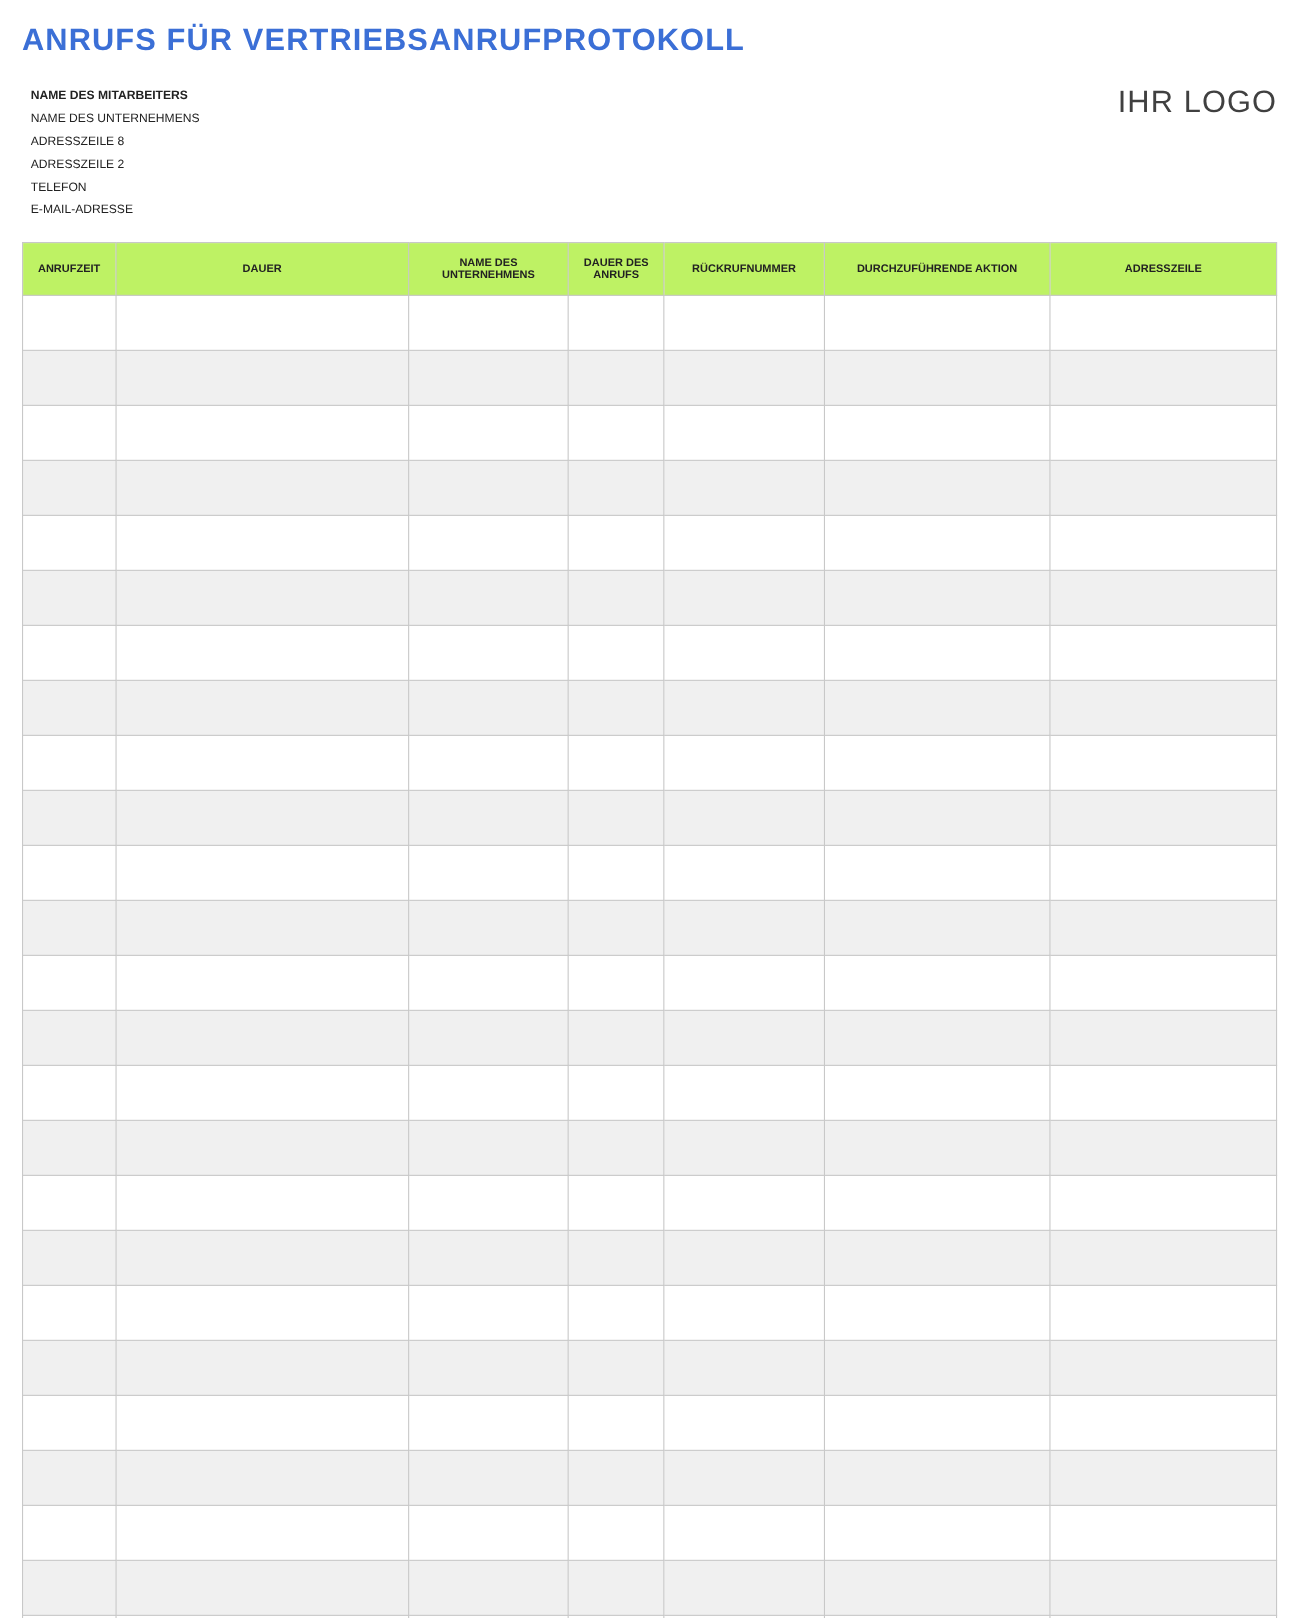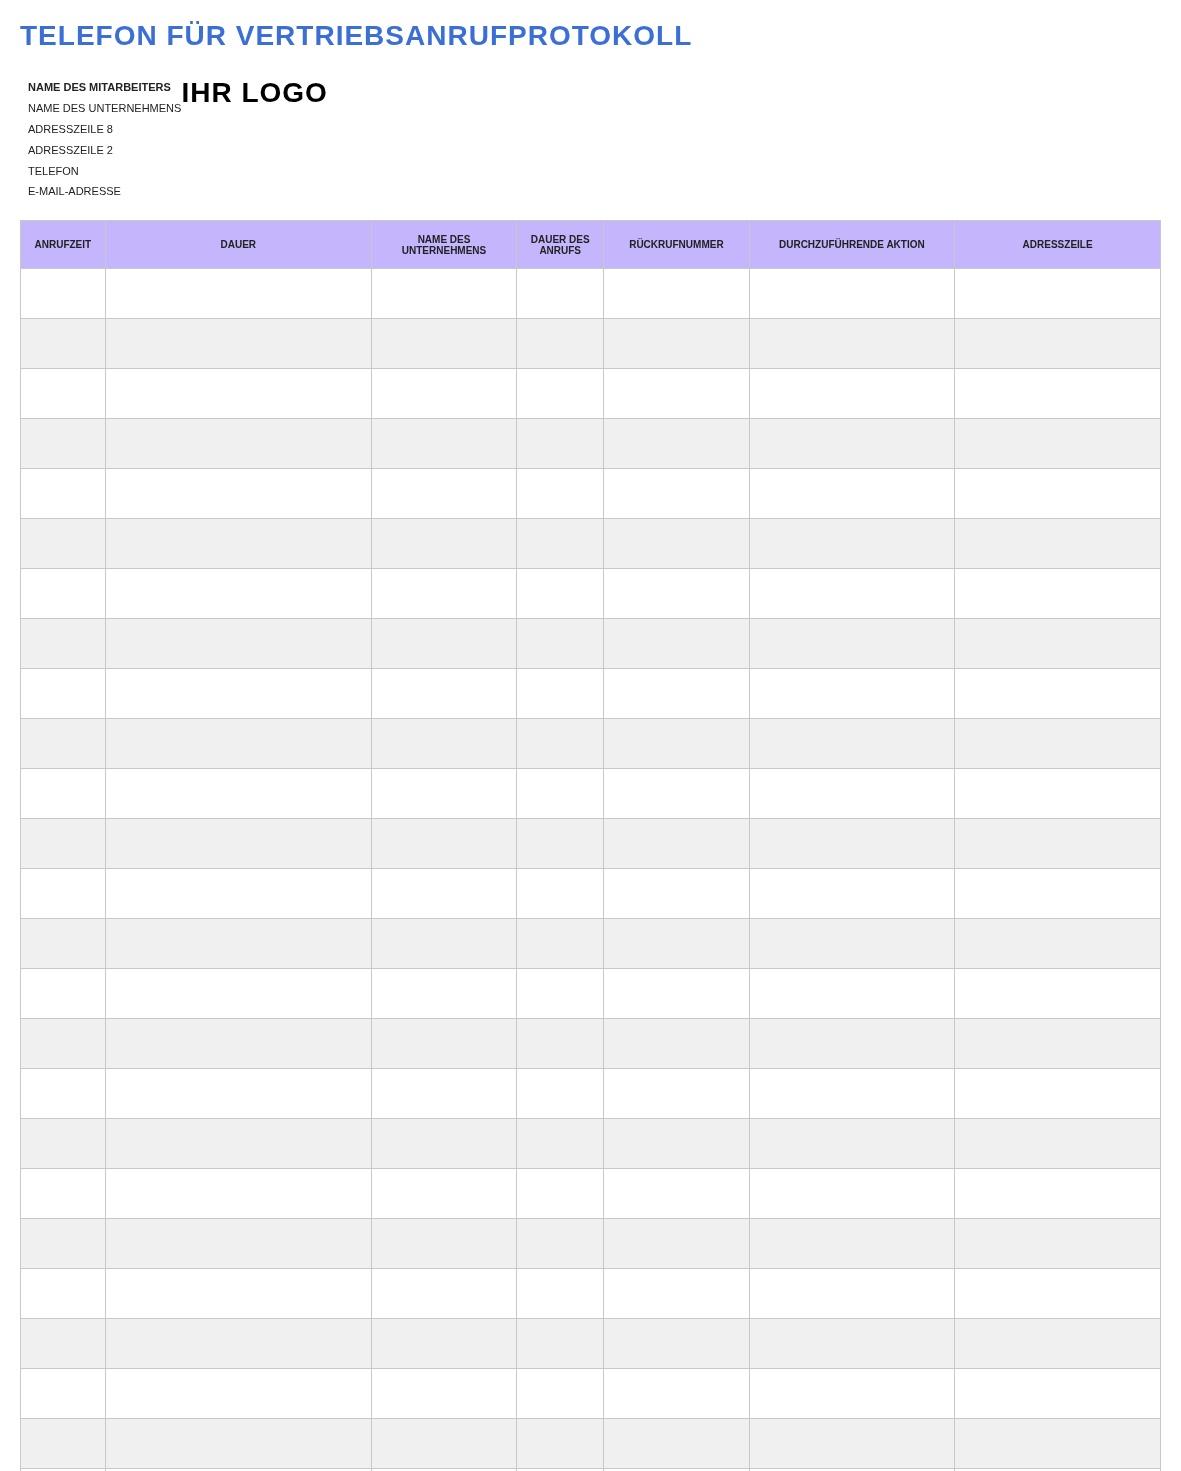--- a/index.html
+++ b/index.html
@@ -12,47 +12,47 @@
   }
   .title {
     font-size: 28px;
     font-weight: bold;
     color: #3b6fd6;
     letter-spacing: 1px;
     margin-bottom: 25px;
   }
   .header-block {
     display: flex;
-    justify-content: flex-start;
+    justify-content: space-between;
     align-items: flex-start;
     margin-bottom: 18px;
   }
   .info-block {
     font-size: 11px;
     color: #222;
     line-height: 1.9;
     padding-left: 8px;
   }
   .info-block .label-bold {
     font-weight: bold;
   }
   .logo-placeholder {
     font-size: 28px;
-    font-weight: bold;
-    color: #000000;
+    font-weight: normal;
+    color: #404040;
     letter-spacing: 1px;
     padding-top: 0;
   }
   table.call-log {
     width: 100%;
     border-collapse: collapse;
     table-layout: fixed;
   }
   table.call-log th {
-    background: #c4b5fd;
+    background: #bef264;
     font-size: 10px;
     font-weight: bold;
     color: #222;
     text-align: center;
     padding: 10px 6px;
     border: 1px solid #c8c8c8;
     vertical-align: middle;
     height: 48px;
   }
   table.call-log td {
@@ -68,21 +68,21 @@
   .col-name   { width: 220px; }
   .col-comp   { width: 120px; }
   .col-dur    { width: 72px; }
   .col-cb     { width: 120px; }
   .col-act    { width: 170px; }
   .col-notes  { width: 170px; }
 </style>
 </head>
 <body>
 
-<div class="title">TELEFON FÜR VERTRIEBSANRUFPROTOKOLL</div>
+<div class="title">ANRUFS FÜR VERTRIEBSANRUFPROTOKOLL</div>
 
 <div class="header-block">
   <div class="info-block">
     <div class="label-bold">NAME DES MITARBEITERS</div>
     <div>NAME DES UNTERNEHMENS</div>
     <div>ADRESSZEILE 8</div>
     <div>ADRESSZEILE 2</div>
     <div>TELEFON</div>
     <div>E-MAIL-ADRESSE</div>
   </div>

